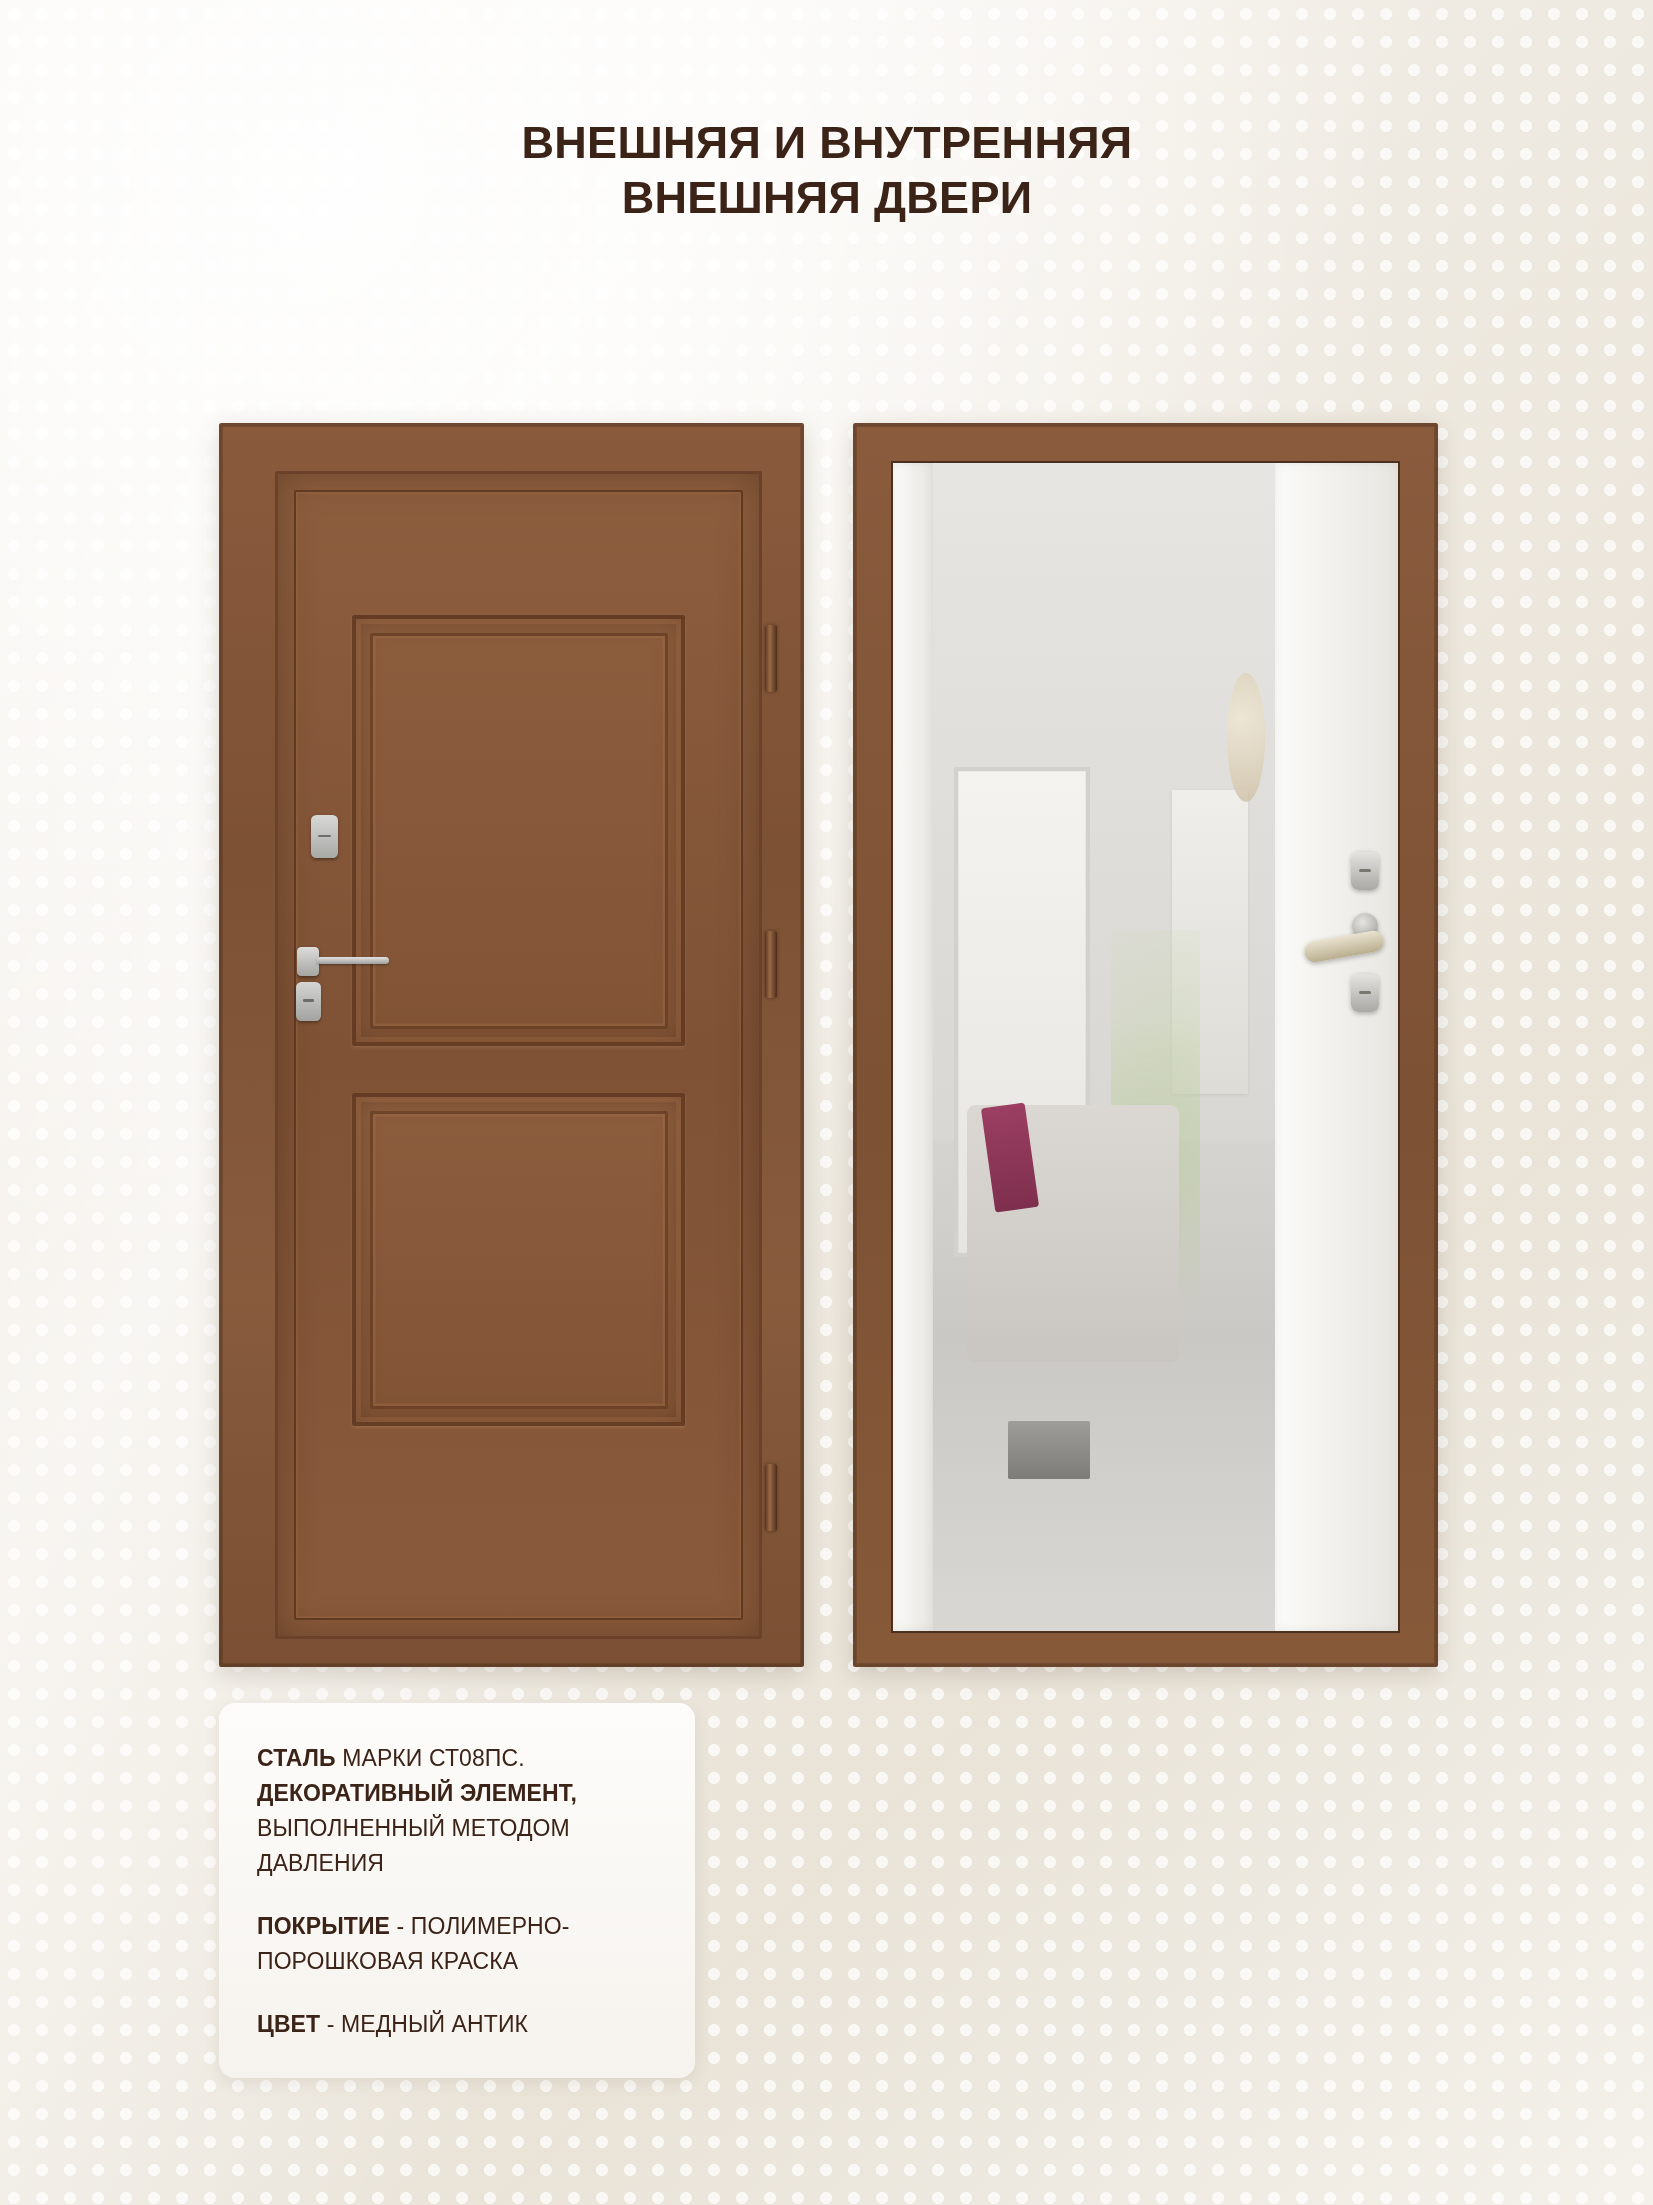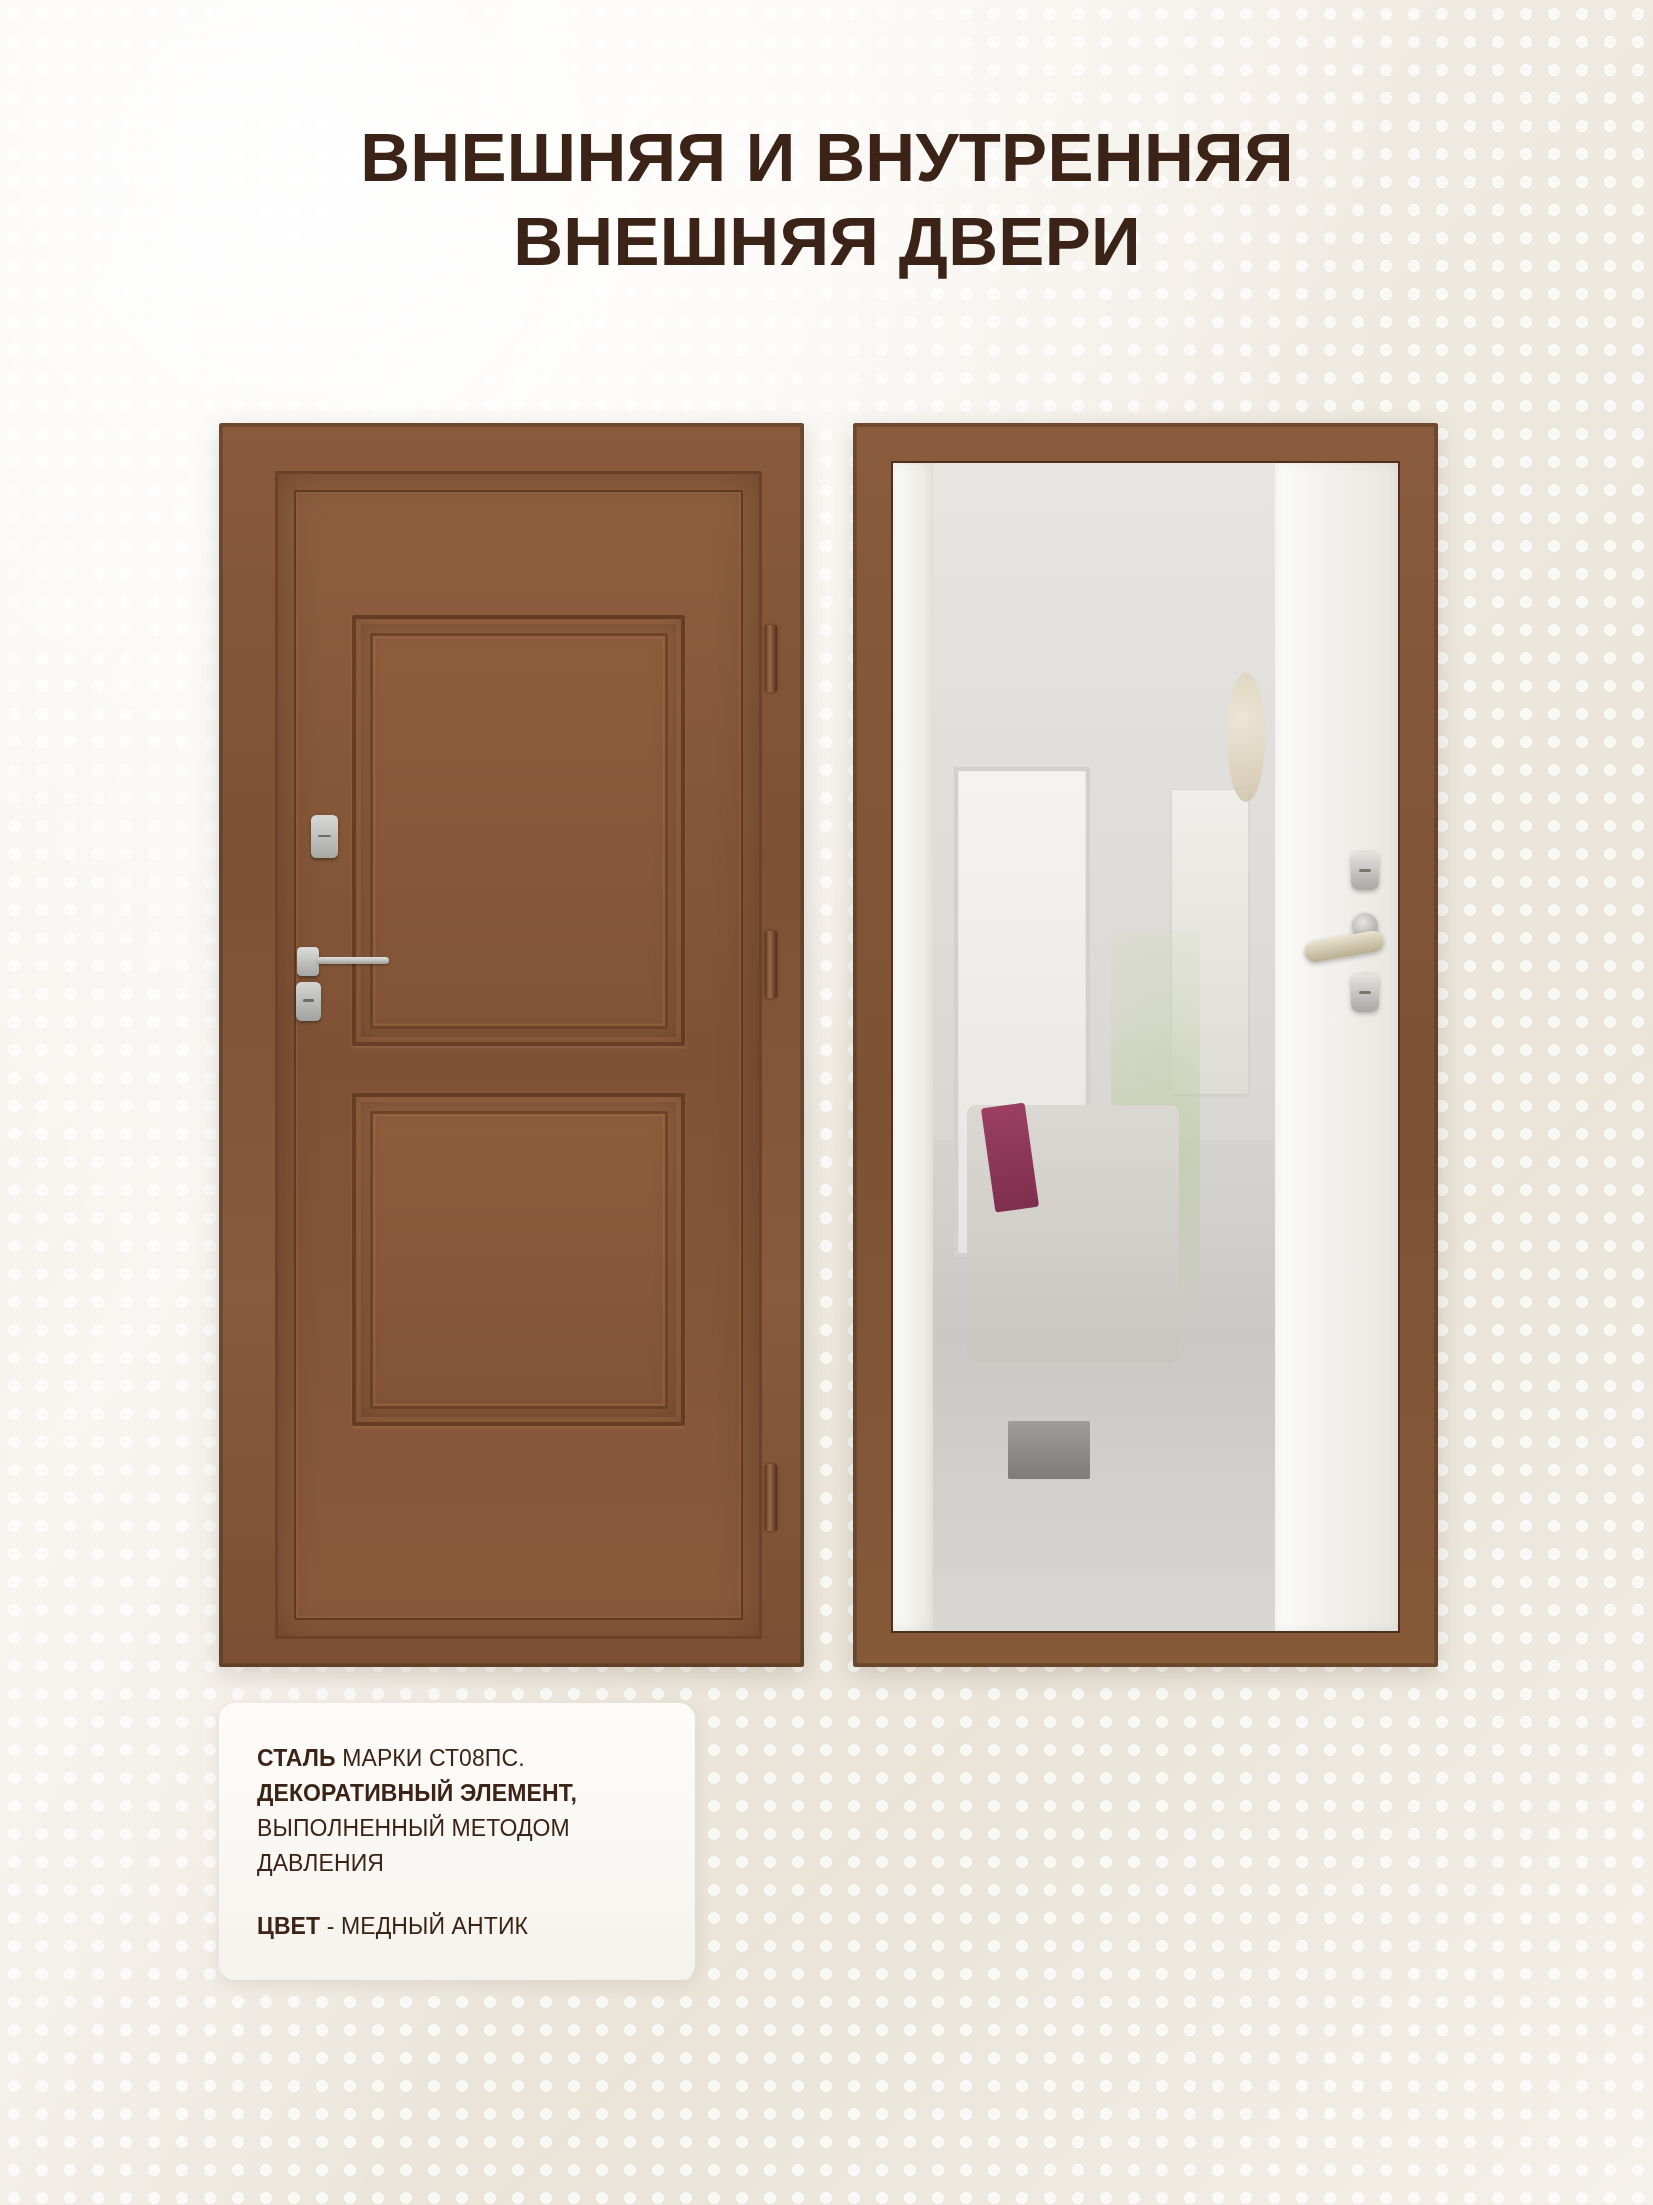--- a/index.html
+++ b/index.html
@@ -42,21 +42,21 @@
 
   
   .title {
     position: absolute;
     top: 116px;
     left: 0;
     width: 1654px;
     text-align: center;
     color: #3b2318;
     font-weight: bold;
-    font-size: 69px;
+    font-size: 45px;
     line-height: 1.22;
     letter-spacing: 0.3px;
   }
   .title .line { display: block; }
 
   
   .doors {
     position: absolute;
     top: 423px;
     left: 219px;
@@ -453,19 +453,22 @@
     </div>
   </div>
 
   <div class="cards">
 
     <div class="card">
       <p>
         <b>СТАЛЬ</b><span> МАРКИ СТ08ПС. </span><b>ДЕКОРАТИВНЫЙ ЭЛЕМЕНТ,</b><span> ВЫПОЛНЕННЫЙ МЕТОДОМ ДАВЛЕНИЯ</span>
       </p>
       <p>
+        <b>ПОКРЫТИЕ</b><span> - ПОЛИМЕРНО-ПОРОШКОВАЯ КРАСКА</span>
+      </p>
+      <p>
         <b>ЦВЕТ</b><span> - МЕДНЫЙ АНТИК</span>
       </p>
     </div>
 
   </div>
 </div>
 
 
 </body></html>

